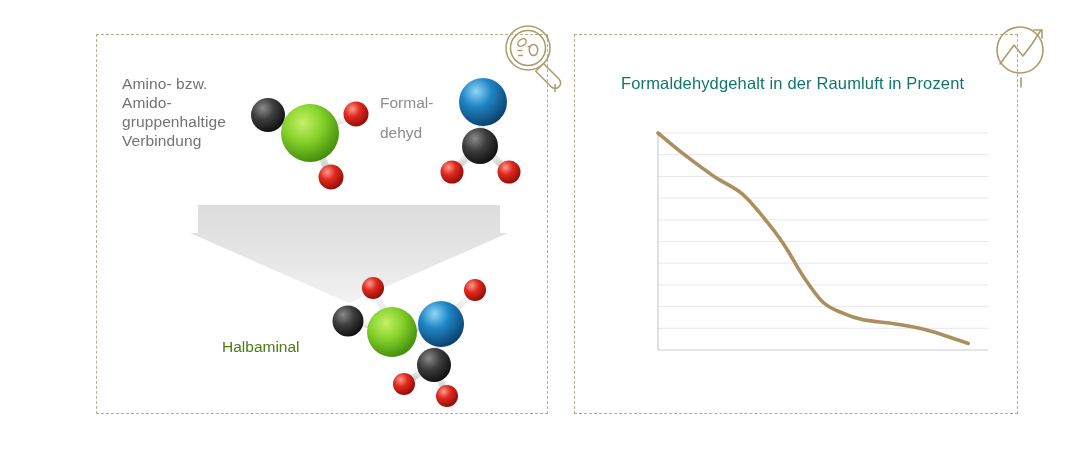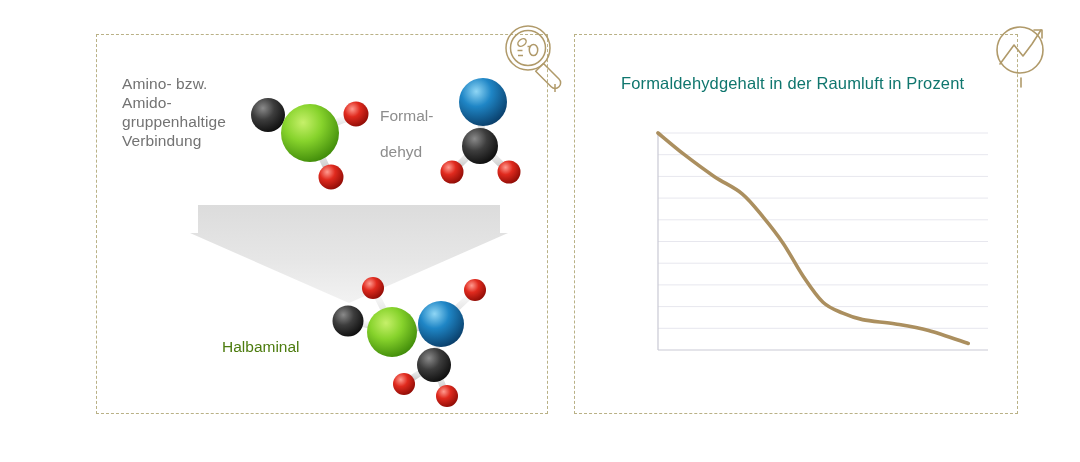--- a/index.html
+++ b/index.html
@@ -50,24 +50,24 @@
     width: 175px;
     font-size: 15.5px;
     line-height: 19px;
     color: #737373;
     letter-spacing: 0.1px;
     white-space: pre-line;
   }
   #label-formaldehyd {
     position: absolute;
     left: 380px;
-    top: 98px;
+    top: 88px;
     width: 80px;
     font-size: 15.5px;
-    line-height: 36px;
+    line-height: 30px;
     color: #8d8d8d;
     white-space: pre-line;
   }
   #label-halbaminal {
     position: absolute;
     left: 222px;
     top: 338px;
     font-size: 15.5px;
     color: #4d7c0f;
   }

